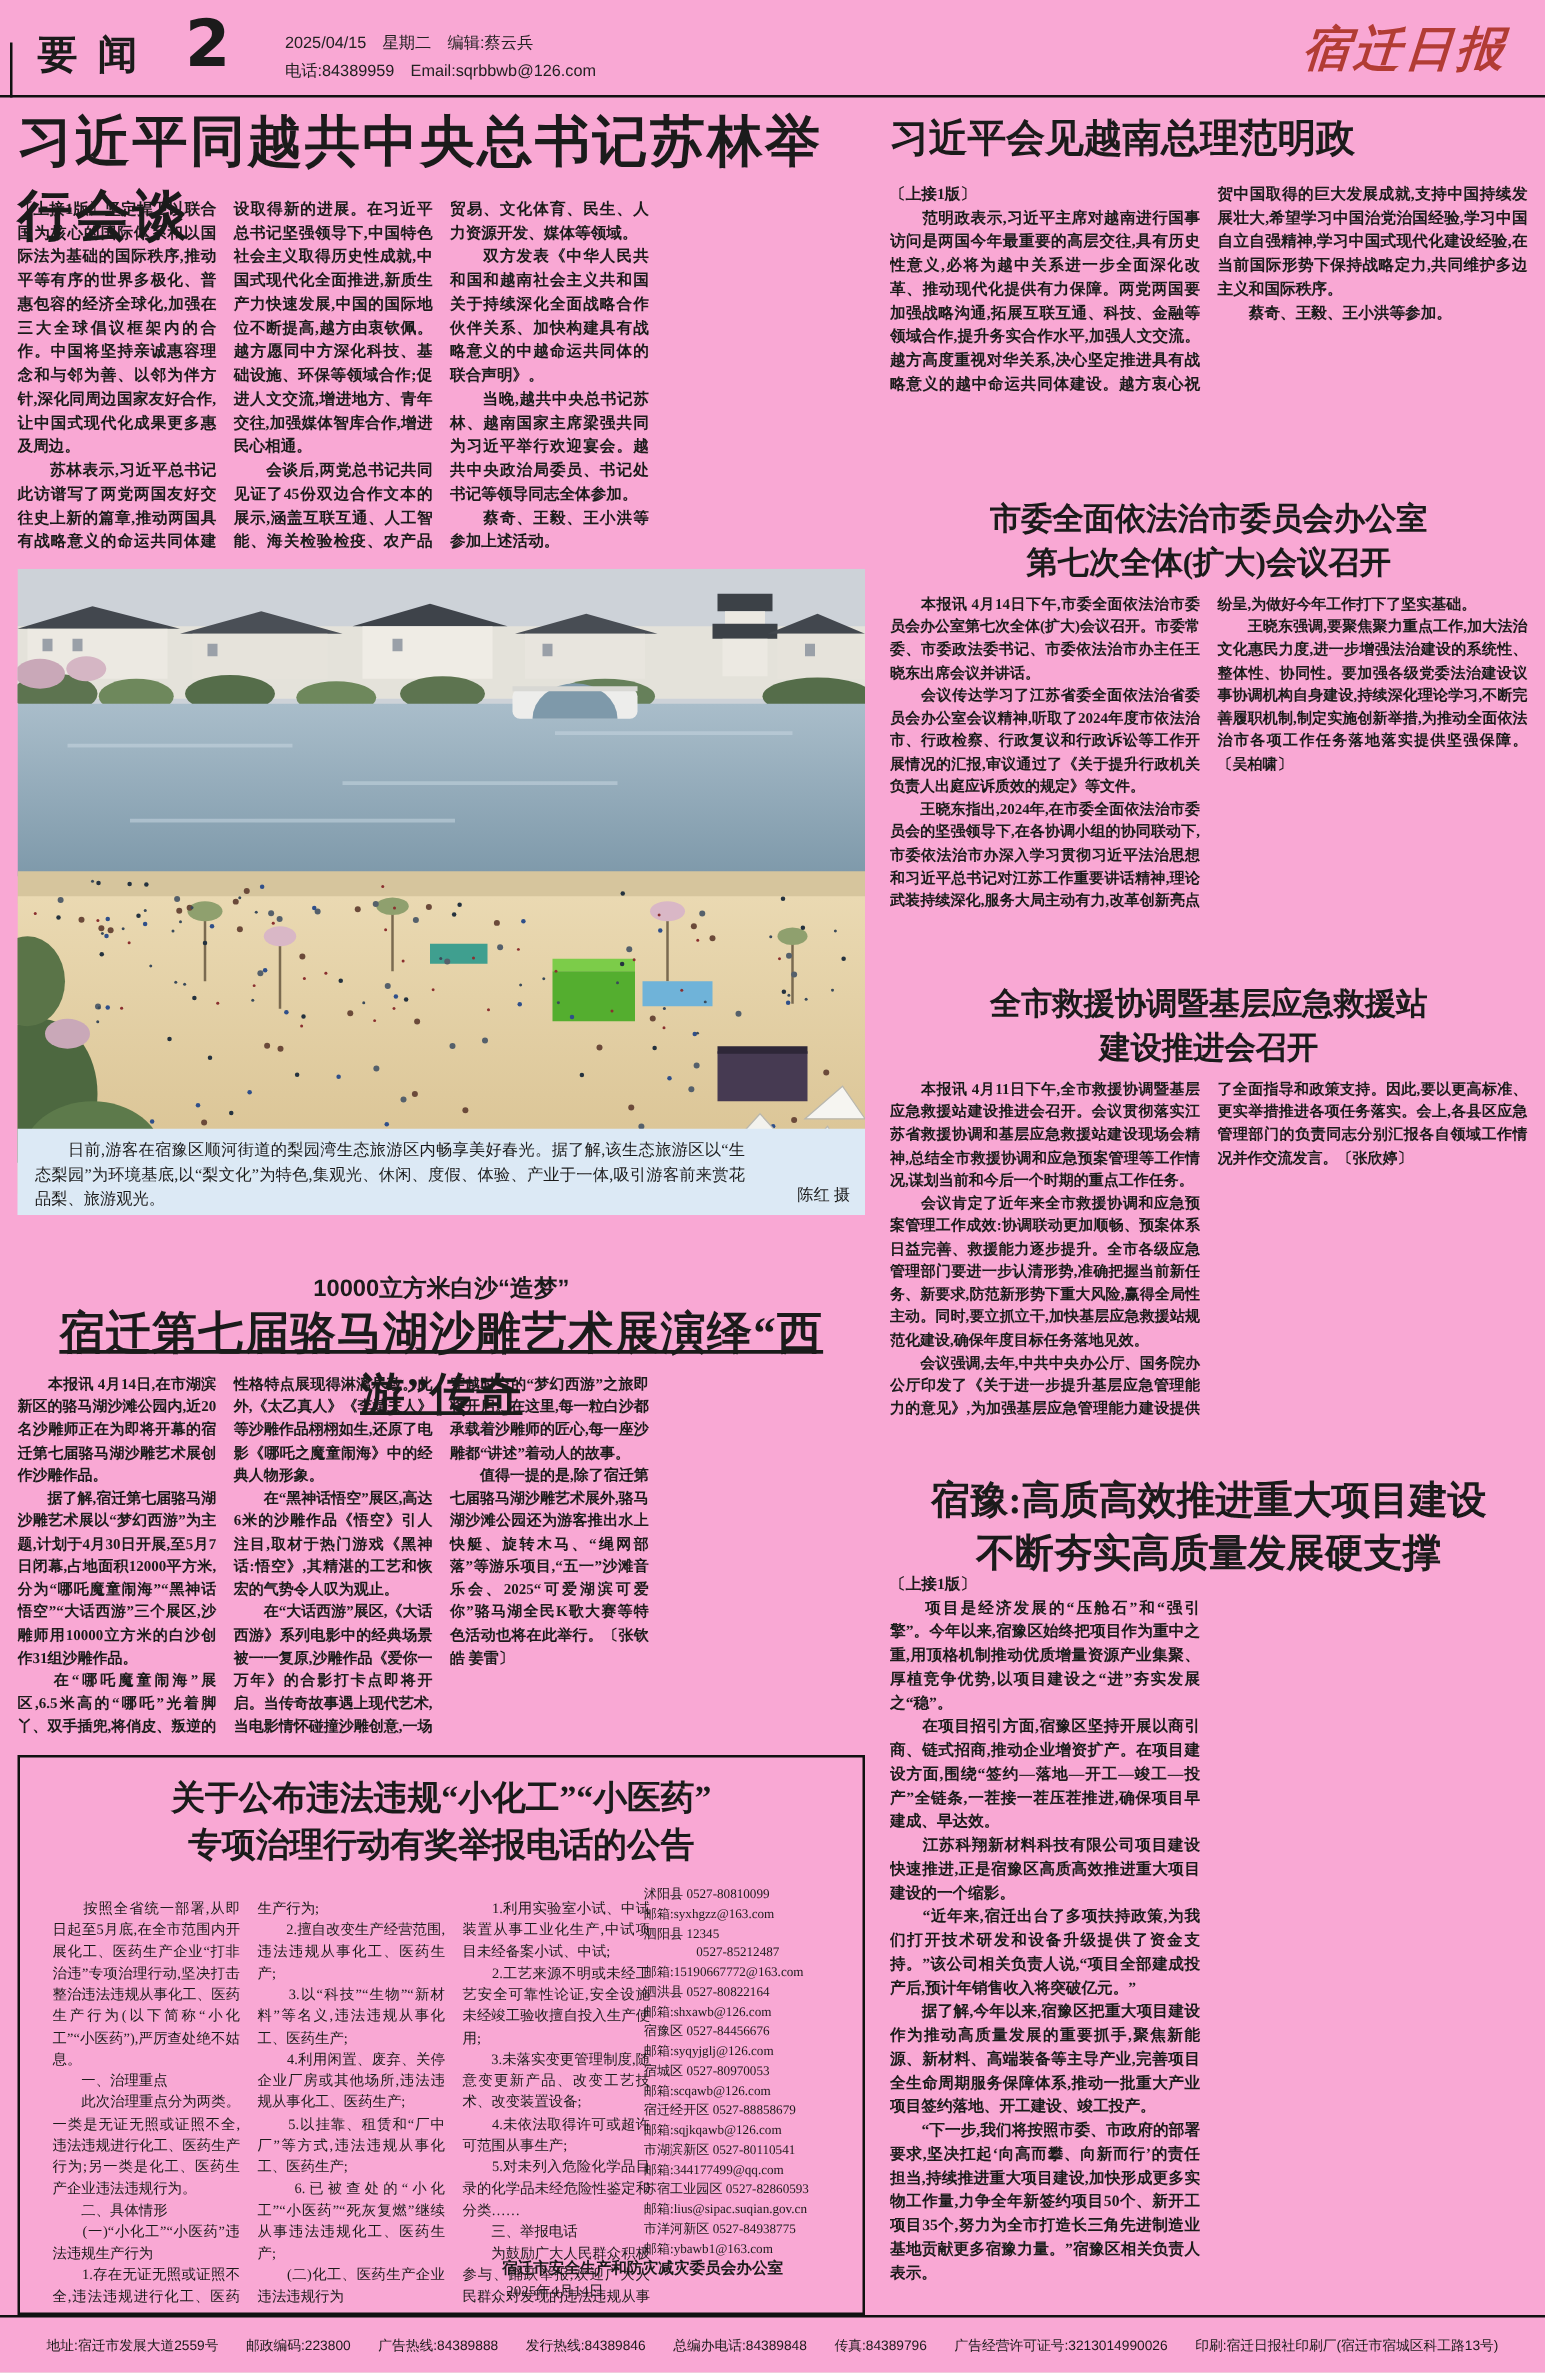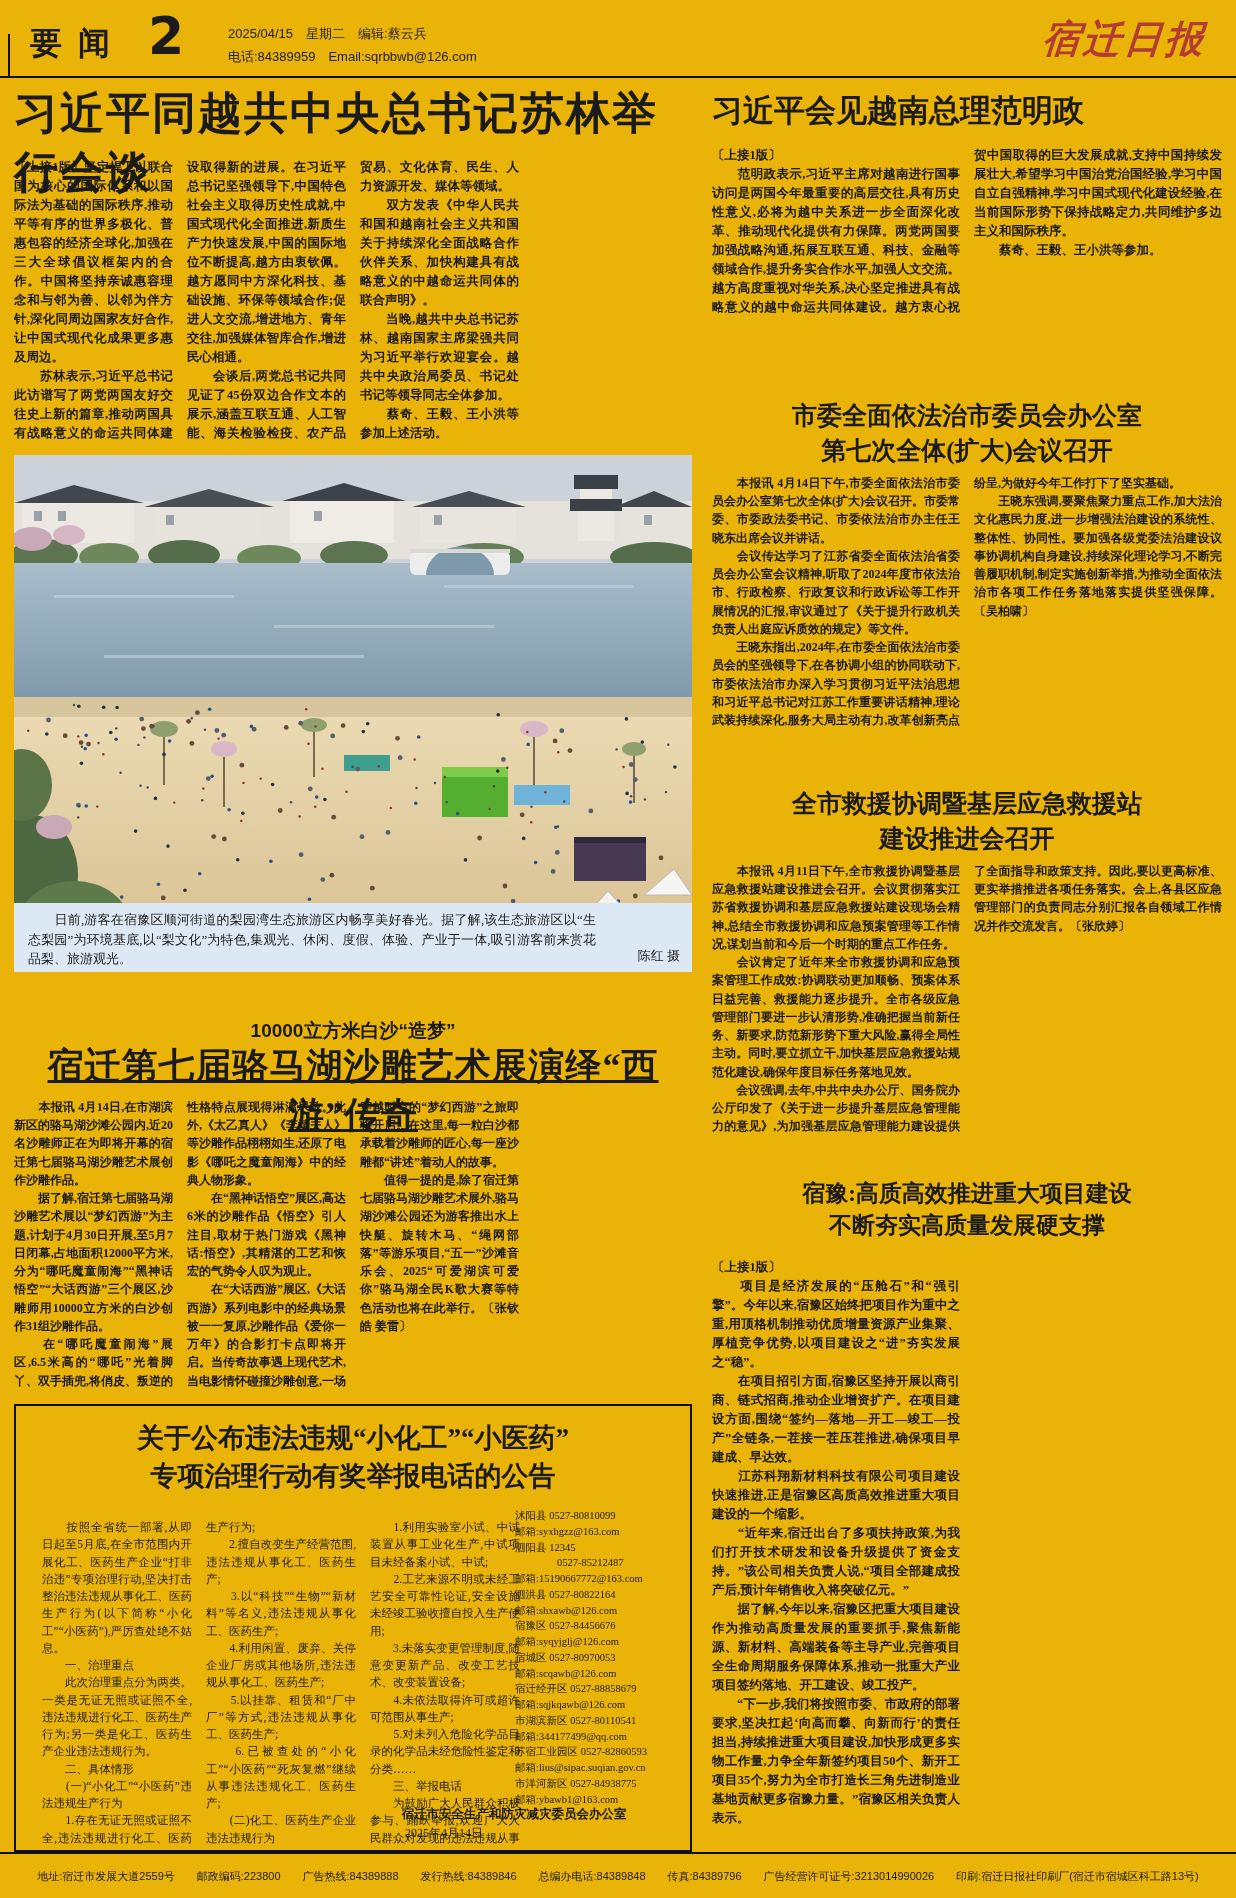--- a/index.html
+++ b/index.html
@@ -1,16 +1,16 @@
 <!DOCTYPE html>
 <html><head>
 <meta charset="utf-8">
 <style>
   html,body{margin:0;padding:0;background:#e8e8e6;}
-  .page{position:relative;width:1236px;height:1898px;margin:0 auto;background:#eab308;
+  .page{position:relative;width:1236px;height:1898px;margin:0 auto;background:#f9a8d4;
         font-family:"Liberation Serif","DejaVu Serif",serif;color:#1b1b1b;overflow:hidden;}
   .abs{position:absolute;}
   
   .hdr{left:0;top:0;width:1236px;height:78px;border-bottom:2px solid #111;box-sizing:border-box;}
   .hdr::before{content:"";position:absolute;left:8px;top:34px;height:44px;width:2px;background:#111;}
   .section-name{left:30px;top:22px;font-size:32px;font-weight:900;letter-spacing:16px;
         font-family:"Liberation Sans",sans-serif;}
   .page-num{left:148px;top:6px;font-size:52px;font-weight:700;font-family:"DejaVu Sans",sans-serif;}
   .hdr-meta{left:228px;top:22px;font-size:13px;line-height:1.8;color:#222;
         font-family:"Liberation Sans",sans-serif;}
@@ -45,21 +45,21 @@
   .notice-sig{position:absolute;right:6px;bottom:8px;width:340px;text-align:center;font-size:12.5px;
         font-weight:700;}
   .notice-date{position:absolute;right:70px;bottom:-18px;font-weight:400;font-size:12px;width:200px;text-align:center;}
   
   .hr1{left:712px;top:90px;width:510px;font-size:31px;}
   .br1{left:712px;top:146px;width:510px;height:184px;}
   .hr2{left:712px;top:398px;width:510px;font-size:25px;line-height:1.4;}
   .br2{left:712px;top:474px;width:510px;height:272px;font-size:12px;}
   .hr3{left:712px;top:786px;width:510px;font-size:25px;line-height:1.4;}
   .br3{left:712px;top:862px;width:510px;height:288px;font-size:12px;}
-  .hr4{left:712px;top:1178px;width:510px;font-size:23px;line-height:1.4;font-family:Liberation Serif, serif;}
+  .hr4{left:712px;top:1178px;width:510px;font-size:31px;line-height:1.4;font-family:Liberation Serif, serif;}
   .br4{left:712px;top:1258px;width:510px;height:582px;}
   
   .footer{left:0;top:1852px;width:1236px;height:46px;border-top:2px solid #111;box-sizing:border-box;
         text-align:center;font-size:11px;padding-top:15px;font-family:"Liberation Sans",sans-serif;}
 </style>
 </head>
 <body>
 
 <div class="page">
 

